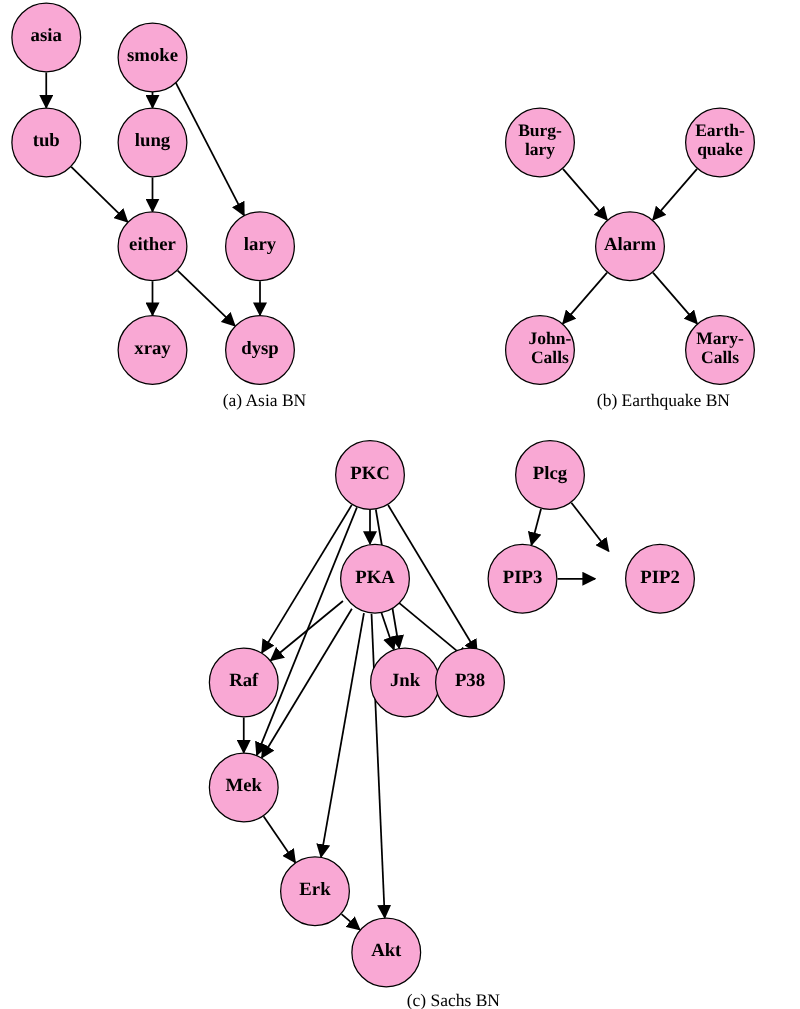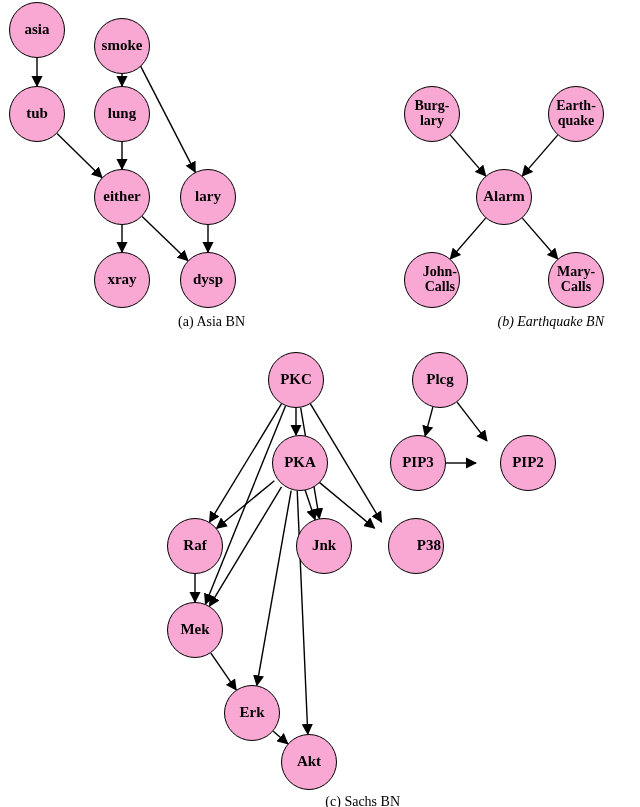--- a/index.html
+++ b/index.html
@@ -146,30 +146,30 @@
     </div>
 <div class="node" style="left: 500px; top: 435px;">
       <span>PIP2</span>
     </div>
 <div class="node" style="left: 296px; top: 518px;">
       <span>Jnk</span>
     </div>
 <div class="node" style="left: 167px; top: 518px;">
       <span>Raf</span>
     </div>
-<div class="node" style="left: 388px; top: 518px; justify-content: flex-end;">
+<div class="node" style="left: 348px; top: 518px;">
       <span>P38</span>
     </div>
 <div class="node" style="left: 167px; top: 602px;">
       <span>Mek</span>
     </div>
 <div class="node" style="left: 224px; top: 685px;">
       <span>Erk</span>
     </div>
 <div class="node" style="left: 281px; top: 734px;">
       <span>Akt</span>
     </div>
 
 <div class="caption" style="left: 85px; top: 314px;">(a) Asia BN</div>
-<div class="caption" style="left: 444px; top: 314px; font-style: italic;">(b) Earthquake BN</div>
+<div class="caption" style="left: 424px; top: 314px;">(b) Earthquake BN</div>
 <div class="caption" style="left: 240px; top: 794px;">(c) Sachs BN</div>
 
 </div>
 
 </body></html>

